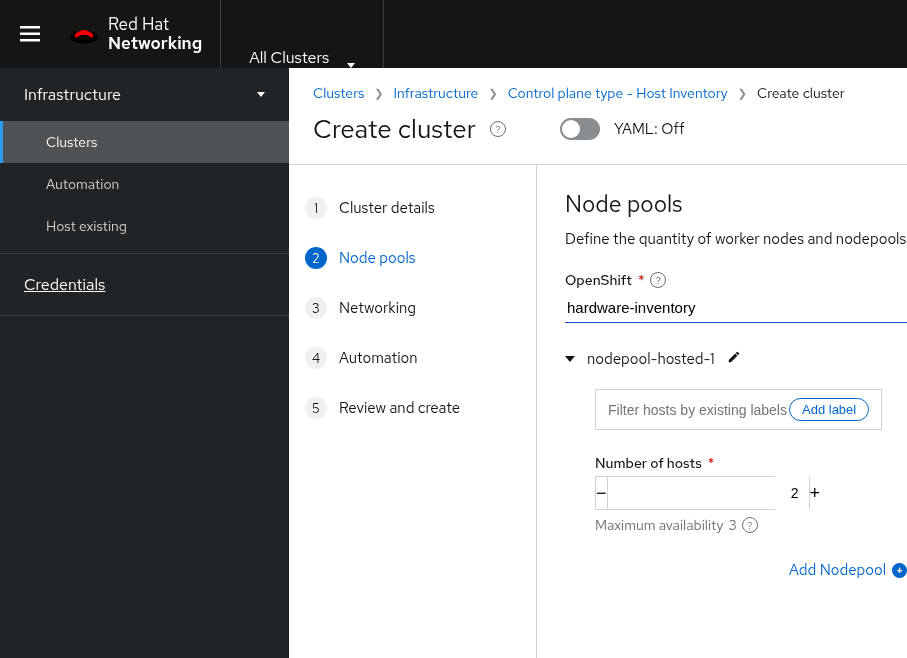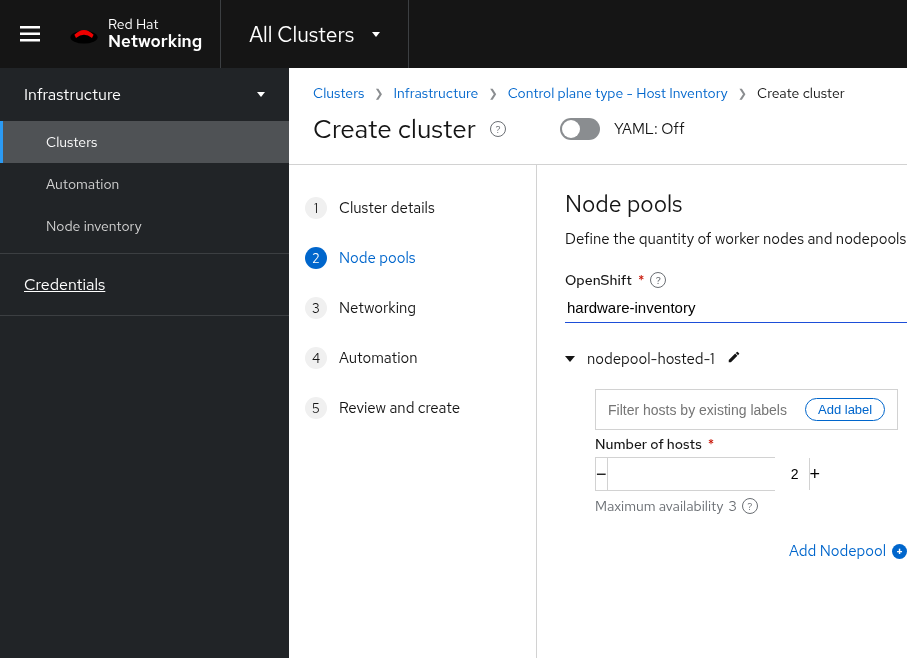--- a/index.html
+++ b/index.html
@@ -4,23 +4,23 @@
   <style>
     * { margin: 0; padding: 0; box-sizing: border-box; }
     body { font-family: "Red Hat Text", -apple-system, BlinkMacSystemFont, "Segoe UI", sans-serif; font-size: 14px; color: #151515; overflow-x: hidden; }
     
     .topbar { height: 68px; background: #151515; display: flex; align-items: center; }
     .hamburger { width: 60px; display: flex; align-items: center; justify-content: center; cursor: pointer; }
     .hamburger svg { fill: #fff; }
     .logo-area { display: flex; align-items: center; padding: 0 18px 0 8px; height: 100%; border-right: 1px solid #3c3f42; }
     .fedora { width: 32px; height: 24px; }
     .logo-text { color: #fff; margin-left: 8px; line-height: 1.1; }
-    .logo-text .rh { font-size: 14px; font-weight: 400; }
+    .logo-text .rh { font-size: 17px; font-weight: 400; }
     .logo-text .os { font-size: 17px; font-weight: 600; }
-    .cluster-dd { color: #fff; padding: 0 28px; height: 100%; display: flex; align-items: center; border-right: 1px solid #3c3f42; cursor: pointer; font-size: 21px; }
+    .cluster-dd { color: #fff; padding: 0 28px; height: 100%; display: flex; align-items: flex-end; border-right: 1px solid #3c3f42; cursor: pointer; font-size: 16px; }
     .cluster-dd .caret { margin-left: 18px; border-top: 5px solid #fff; border-left: 4px solid transparent; border-right: 4px solid transparent; }
     
     .layout { display: flex; height: calc(100vh - 68px); min-height: 590px; }
     .sidebar { width: 289px; background: #212427; color: #fff; flex-shrink: 0; }
     .nav-section-header { padding: 16px 24px; font-size: 16px; display: flex; justify-content: space-between; align-items: center; cursor: pointer; }
     .nav-section-header .chev { border-top: 5px solid #fff; border-left: 4px solid transparent; border-right: 4px solid transparent; }
     .nav-item { padding: 12px 24px 12px 46px; font-size: 14px; cursor: pointer; color: #d2d2d2; }
     .nav-item.active { background: #4f5255; color: #fff; border-left: 3px solid #2b9af3; padding-left: 43px; }
     .nav-divider { height: 1px; background: #3c3f42; margin: 6px 0 0 0; }
     .nav-credentials { padding: 20px 24px; font-size: 16px; cursor: pointer; border-bottom: 1px solid #3c3f42; text-decoration: underline; }
@@ -53,21 +53,21 @@
     .req { color: #c9190b; }
     .text-input { width: 100%; border: none; border-bottom: 1px solid #1d4ed8; padding: 6px 2px; font-size: 15px; outline: none; background: transparent; }
     
     .nodepool-block { margin-top: 26px; }
     .np-header { display: flex; align-items: center; gap: 12px; margin-bottom: 20px; }
     .np-chev { border-top: 6px solid #151515; border-left: 5px solid transparent; border-right: 5px solid transparent; cursor: pointer; }
     .np-name { font-size: 15px; text-align: right; }
     .pencil { cursor: pointer; color: #151515; }
     
     .np-body { padding-left: 30px; }
-    .filter-row { display: flex; align-items: center; gap: 16px; margin-bottom: 5px; border: 1px solid #d2d2d2; padding: 8px 12px; width: fit-content; min-width: 280px; }
+    .filter-row { display: flex; align-items: center; gap: 0; margin-bottom: 24px; border: 1px solid #d2d2d2; padding: 8px 12px; width: fit-content; min-width: 280px; }
     .filter-input { border: none; outline: none; font-size: 14px; flex: 1; }
     .add-label-btn { color: #0066cc; background: none; border: 1px solid #0066cc; border-radius: 16px; padding: 3px 12px; font-size: 13px; cursor: pointer; }
     
     .stepper { display: flex; border: 1px solid #d2d2d2; width: 180px; }
     .stepper button { width: 40px; height: 32px; border: none; background: #fff; cursor: pointer; font-size: 18px; display: flex; align-items: center; justify-content: center; }
     .stepper button:first-child { border-right: 1px solid #d2d2d2; }
     .stepper button:last-child { border-left: 1px solid #d2d2d2; }
     .stepper input { flex: 1; border: none; text-align: right; padding: 0 10px; font-size: 14px; outline: none; }
     .max-avail { font-size: 14px; color: #6a6e73; margin-top: 6px; display: flex; align-items: center; gap: 5px; }
     
@@ -102,21 +102,21 @@
 </div>
 
 <div class="layout">
   <div class="sidebar">
     <div class="nav-section-header">
       <span>Infrastructure</span>
       <span class="chev"></span>
     </div>
     <div class="nav-item active">Clusters</div>
     <div class="nav-item">Automation</div>
-    <div class="nav-item">Node inventory</div>
+    <div class="nav-item">Host existing</div>
     <div class="nav-divider"></div>
     <div class="nav-credentials">Credentials</div>
   </div>
 
   <div class="main">
     <div class="breadcrumbs">
       <a>Clusters</a>
       <span class="bc-sep">❯</span>
       <a>Infrastructure</a>
       <span class="bc-sep">❯</span>

